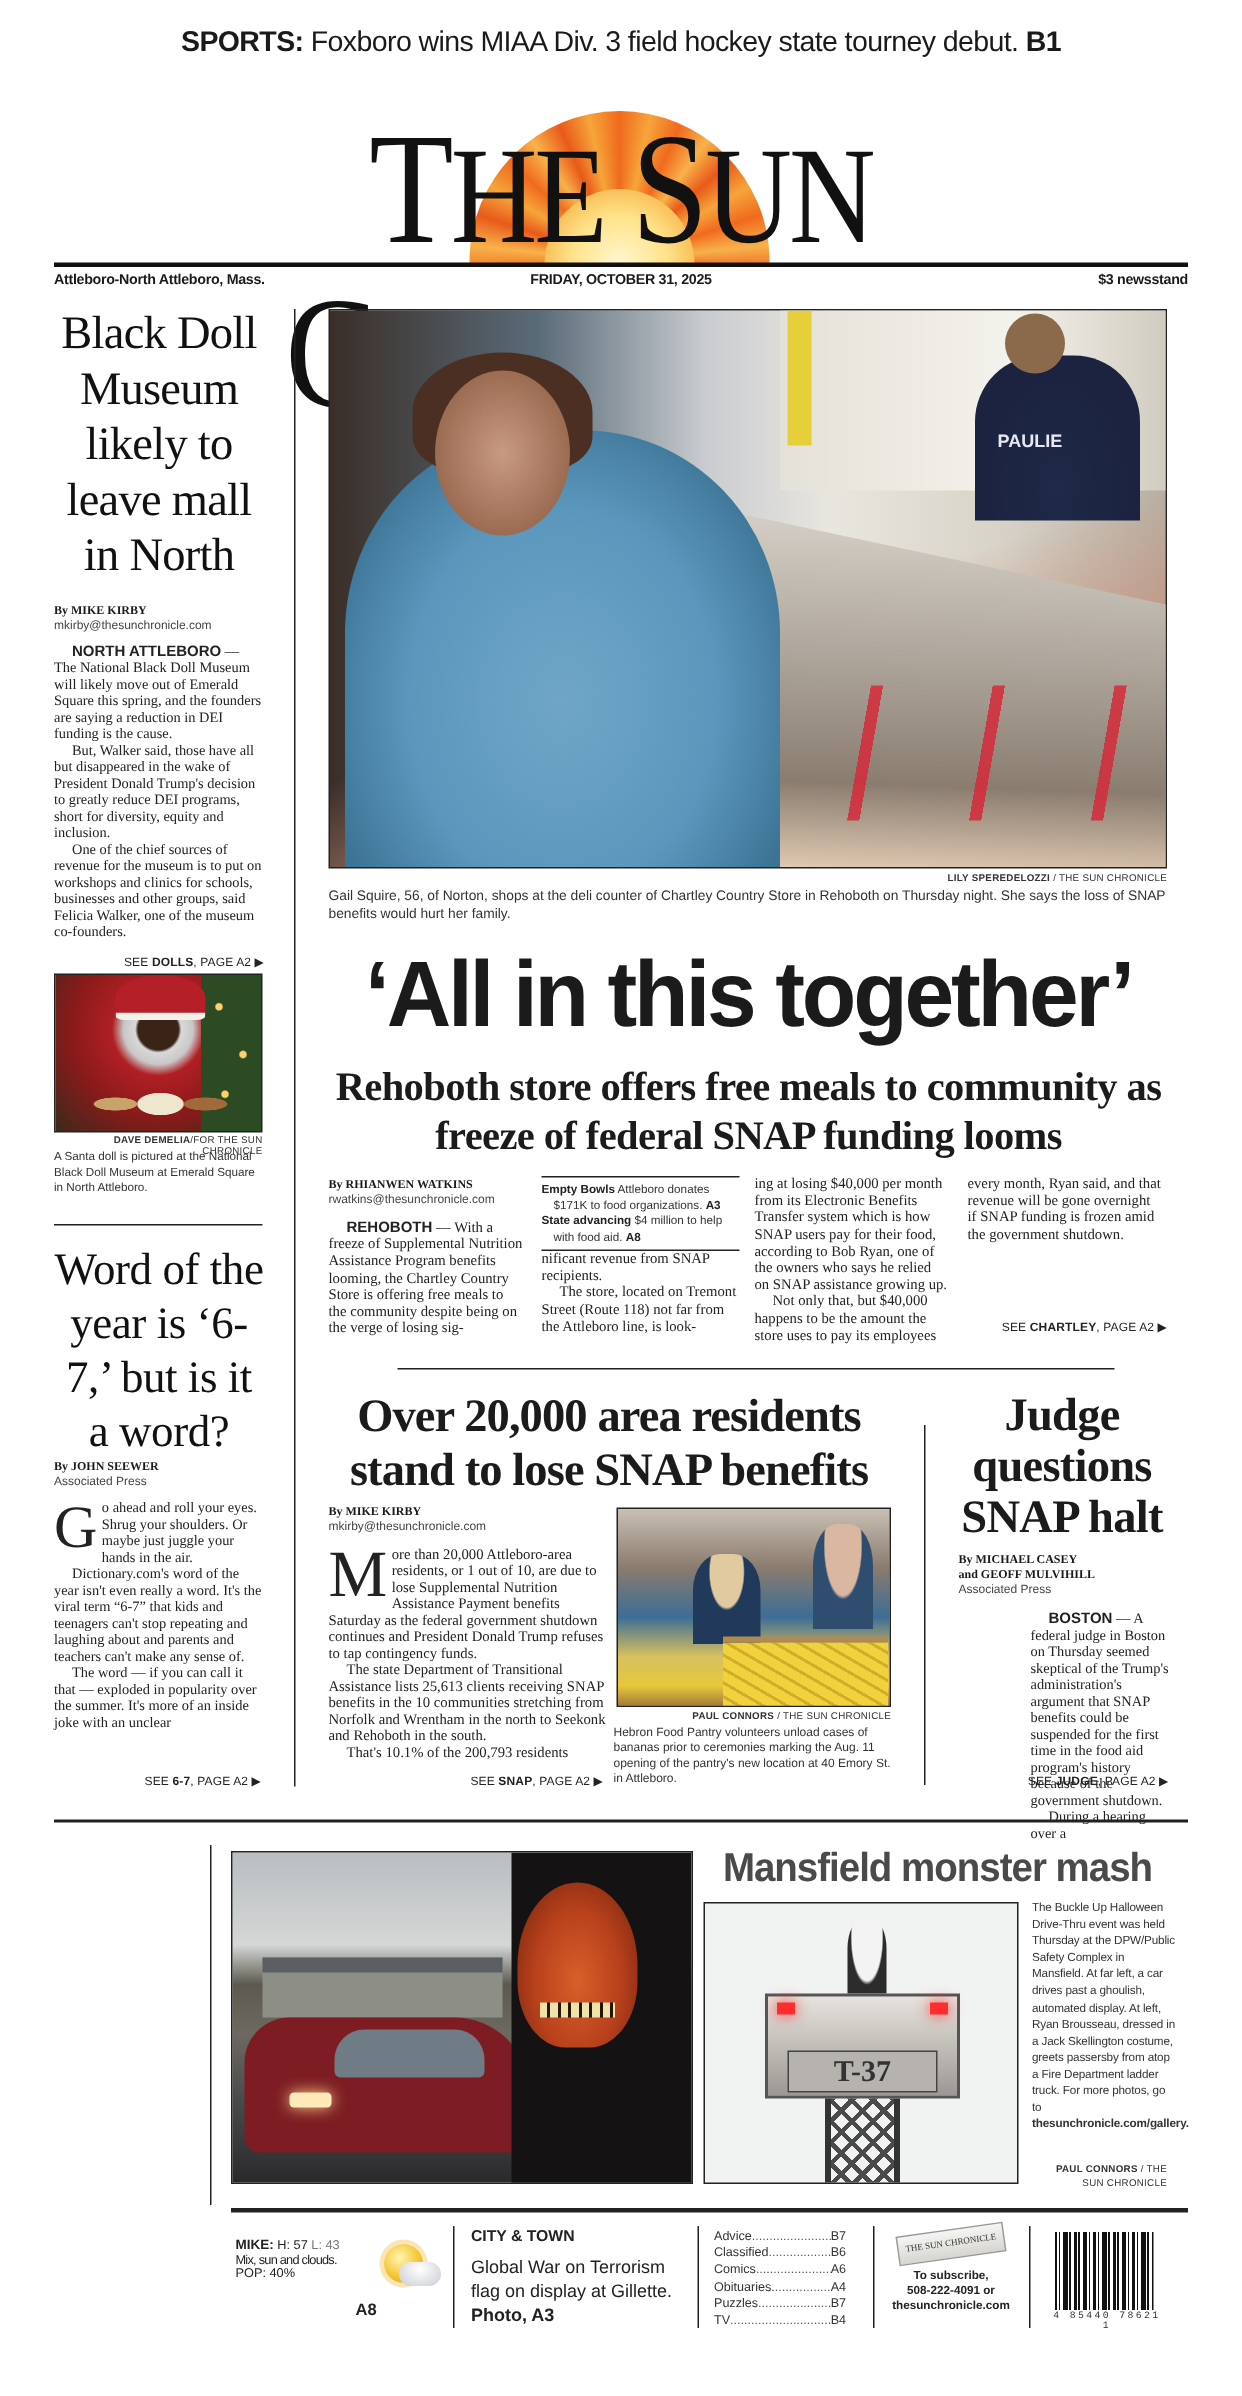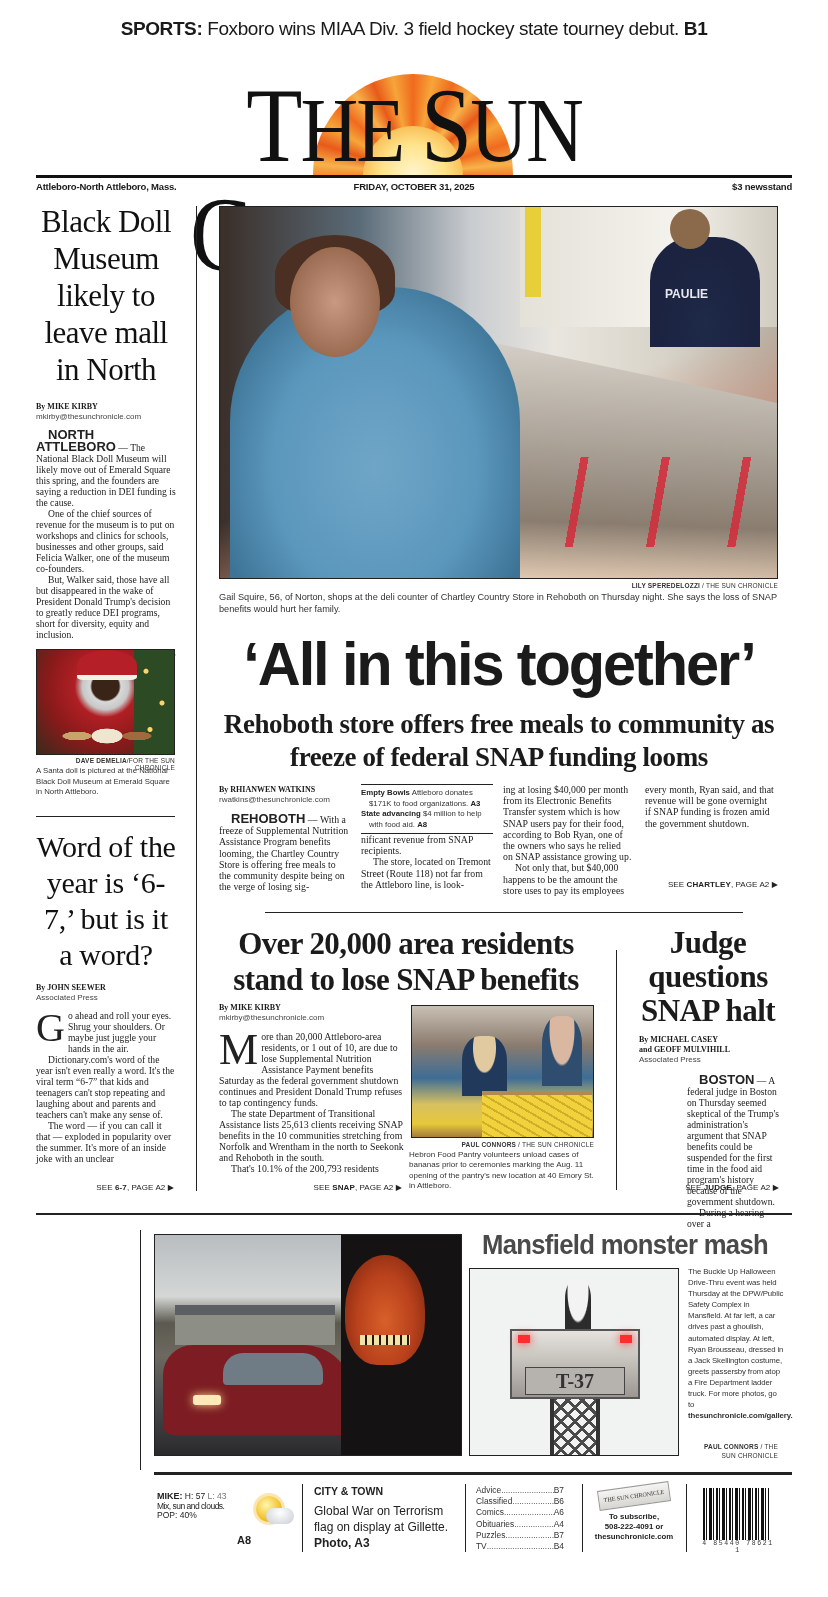--- a/index.html
+++ b/index.html
@@ -24,21 +24,21 @@
   .dateline span { position: absolute; top: 0; }
 
   
   .leftcol { left: 36px; top: 203px; width: 140px; }
   .vrule-left { left: 196px; top: 206px; width: 1px; height: 985px; background: #222; }
   h1.side { font-family: "Liberation Serif", serif; font-weight: normal; text-align: center; color: #111; }
   .byline { font-family: Liberation Serif, serif; font-size: 8px; font-weight: bold; line-height: 10px; }
   .email { font-family: "Liberation Sans", sans-serif; font-size: 8px; color: #444; line-height: 10px; }
   .body-text { font-family: "Liberation Serif", serif; font-size: 9.6px; line-height: 11px; color: #222; }
   .body-text p { text-indent: 12px; }
-  .body-text .lead { font-family: "Liberation Sans", sans-serif; font-weight: bold; font-size: 13px; }
+  .body-text .lead { font-family: "Liberation Sans", sans-serif; font-weight: bold; font-size: 10px; }
   .jump { font-family: "Liberation Sans", sans-serif; font-size: 8px; text-align: right; letter-spacing: 0.1px; color: #222; }
   .jump b { font-weight: bold; }
   .credit { font-family: "Liberation Sans", sans-serif; font-size: 6.5px; text-align: right; color: #333; letter-spacing: 0.2px; }
   .credit b { font-weight: bold; }
   .cutline { font-family: "Liberation Sans", sans-serif; font-size: 8.3px; line-height: 11px; color: #333; }
   .dropcap { float: left; font-size: 40px; line-height: 32px; margin: 2px 3px 0 0; font-family: "Liberation Serif", serif; }
 
   
   .photo { position: absolute; overflow: hidden; border: 1px solid #222; }
   .deli { left: 219px; top: 206px; width: 559px; height: 373px;
@@ -144,39 +144,39 @@
   <span style="left:0; width:756px; text-align:center">FRIDAY, OCTOBER 31, 2025</span>
   <span style="right:0">$3 newsstand</span>
 </div>
 
 <div class="abs leftcol">
   <h1 class="side" style="font-size:31px; line-height:37px; letter-spacing:-0.5px;">Black Doll Museum likely to leave mall in North</h1>
   <div style="margin-top:14px" class="byline">By MIKE KIRBY</div>
   <div class="email">mkirby@thesunchronicle.com</div>
   <div class="body-text" style="margin-top:7px">
     <p><span class="lead">NORTH ATTLEBORO</span><span> — The National Black Doll Museum will likely move out of Emerald Square this spring, and the founders are saying a reduction in DEI funding is the cause.</span></p>
+    <p>But, Walker said, those have all but disappeared in the wake of President Donald Trump's decision to greatly reduce DEI programs, short for diversity, equity and inclusion.</p>
     <p>One of the chief sources of revenue for the museum is to put on workshops and clinics for schools, businesses and other groups, said Felicia Walker, one of the museum co-founders.</p>
-    <p>But, Walker said, those have all but disappeared in the wake of President Donald Trump's decision to greatly reduce DEI programs, short for diversity, equity and inclusion.</p>
   </div>
   <div class="jump" style="margin-top:10px"><span>SEE </span><b>DOLLS</b><span>, PAGE A2 ▶</span></div>
 </div>
 
 <div class="photo santa">
   <div class="tree"></div>
     <div class="hat"></div>
     <div class="bears"></div>
 </div>
 <div class="abs credit" style="left:36px; top:757px; width:139px;"><b>DAVE DEMELIA</b><span>/FOR THE SUN CHRONICLE</span></div>
 <div class="abs cutline" style="left:36px; top:766px; width:140px; font-size:7.8px; line-height:10.5px;">A Santa doll is pictured at the National Black Doll Museum at Emerald Square in North Attleboro.</div>
 
 <div class="abs" style="left:36px; top:816px; width:139px; height:1px; background:#222;"></div>
 
 <div class="abs" style="left:36px; top:829px; width:140px;">
   <h1 class="side" style="font-size:30px; line-height:36px; letter-spacing:-0.3px;">Word of the year is ‘6-7,’ but is it a word?</h1>
-  <div style="margin-top:10px" class="byline">By JOHN SEEWER</div>
+  <div style="margin-top:0" class="byline">By JOHN SEEWER</div>
   <div class="email">Associated Press</div>
   <div class="body-text" style="margin-top:7px">
     <p style="text-indent:0"><span class="dropcap">G</span><span>o ahead and roll your eyes. Shrug your shoulders. Or maybe just juggle your hands in the air.</span></p>
     <p>Dictionary.com's word of the year isn't even really a word. It's the viral term “6-7” that kids and teenagers can't stop repeating and laughing about and parents and teachers can't make any sense of.</p>
     <p>The word — if you can call it that — exploded in popularity over the summer. It's more of an inside joke with an unclear</p>
   </div>
 </div>
 <div class="abs jump" style="left:36px; top:1183px; width:138px;"><span>SEE </span><b>6-7</b><span>, PAGE A2 ▶</span></div>
 
 <div class="abs vrule-left"></div>

